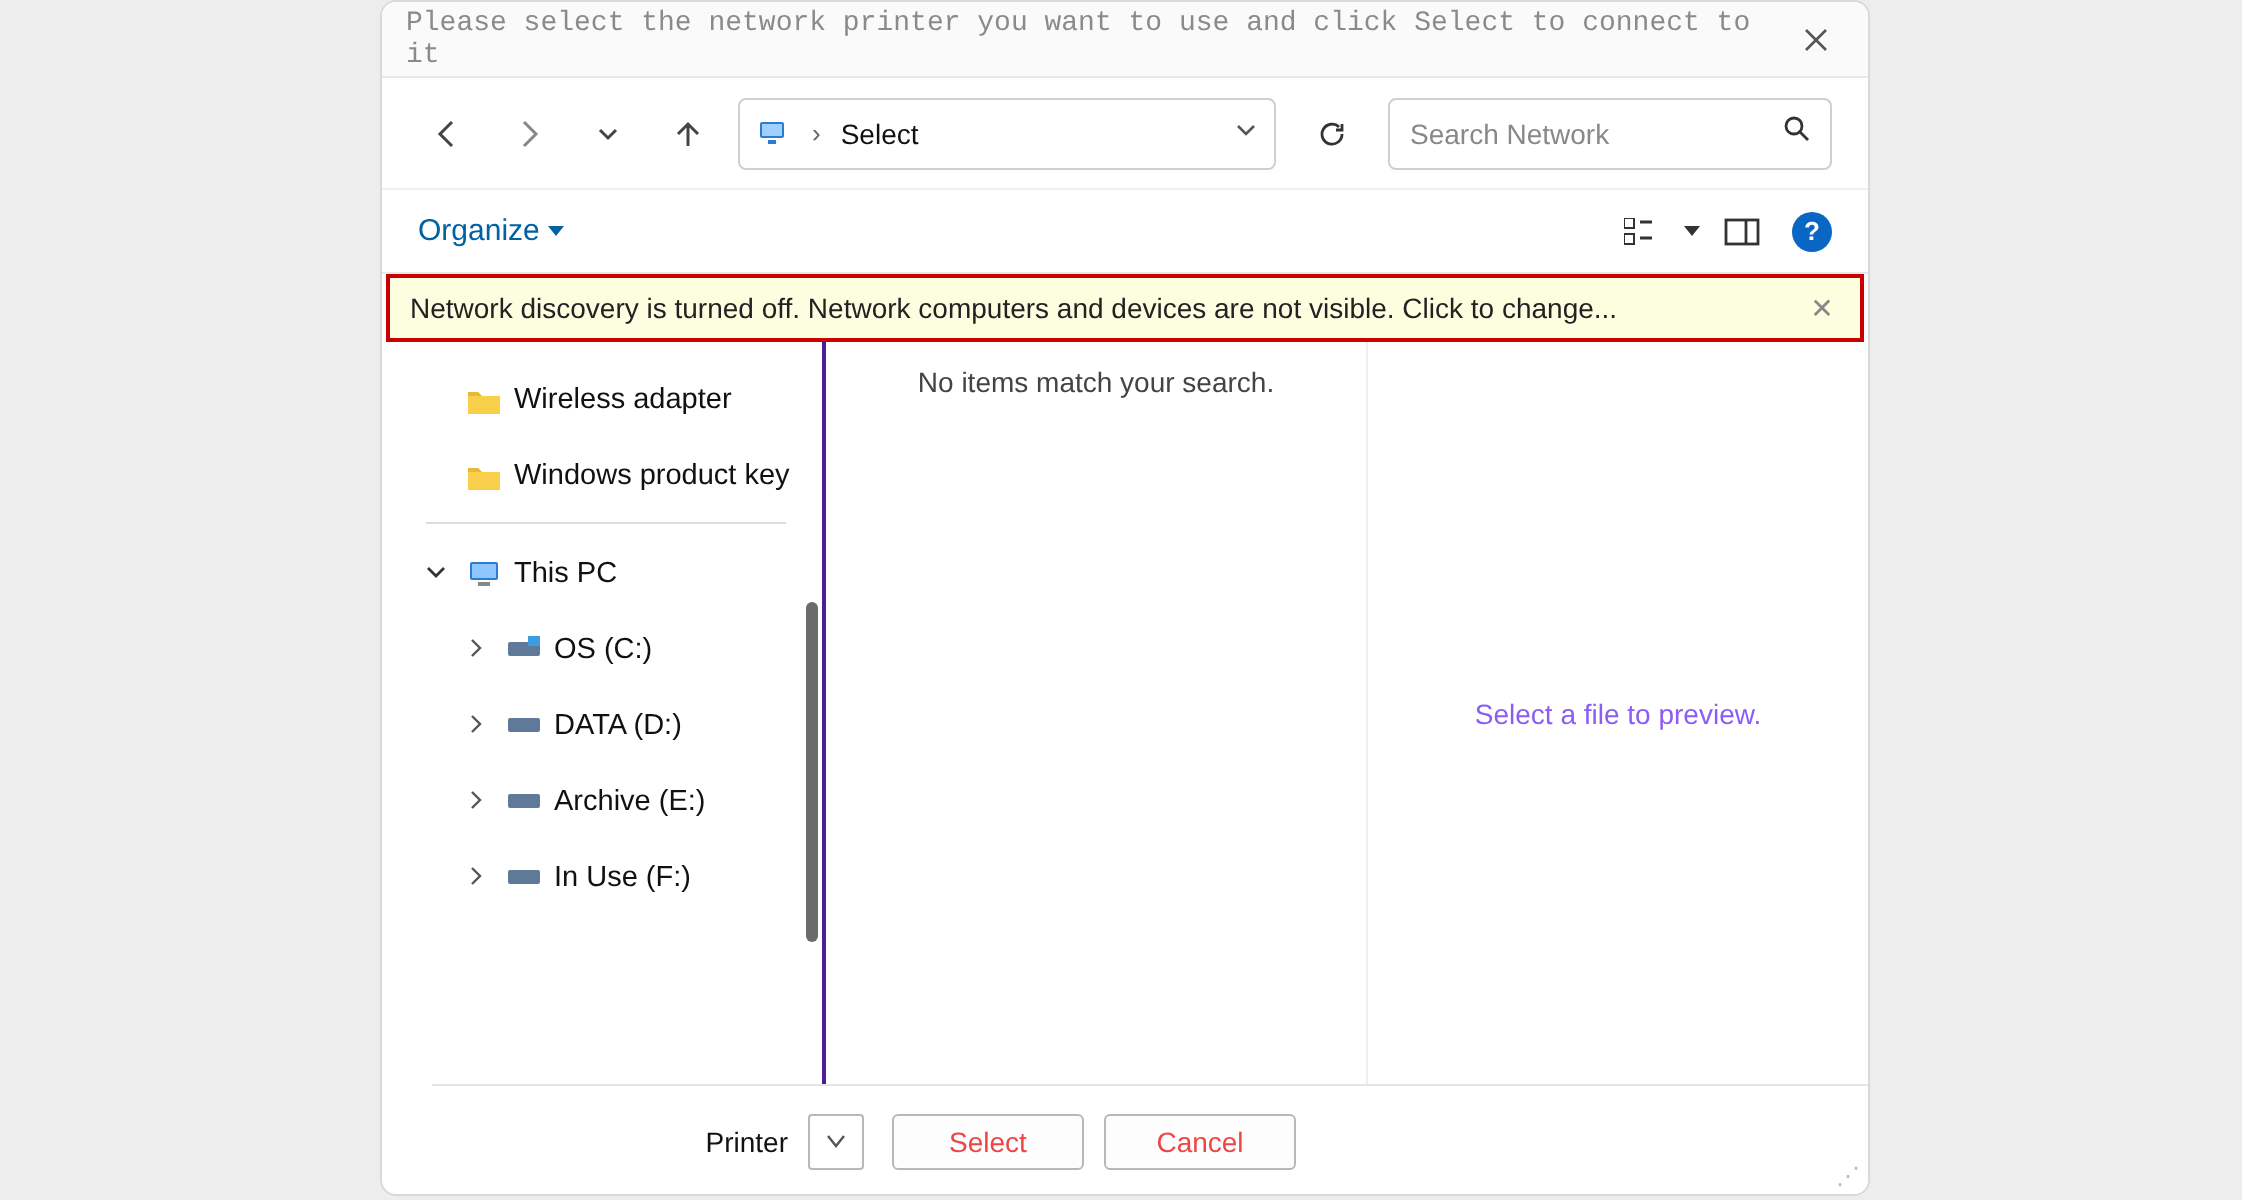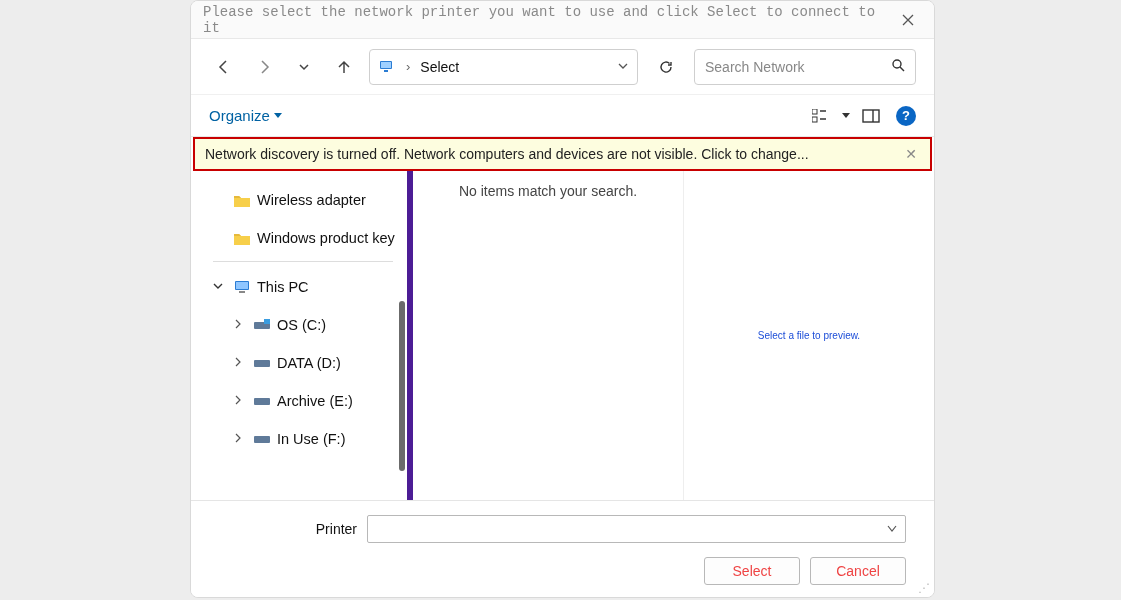--- a/index.html
+++ b/index.html
@@ -49,39 +49,39 @@
   .tb-help { width:20px; height:20px; border-radius:50%; background:#0a66c4; color:#fff; display:flex; align-items:center; justify-content:center; font-size:13px; font-weight:bold; margin-left:10px; }
 
   .info-bar {
     border: 2px solid #c80000; background: #fdfddf; height: 34px;
     display: flex; align-items: center; padding: 0 10px; margin: 0 2px;
   }
   .info-text { flex:1; font-size:14px; color:#222; }
   .info-close { color:#888; font-size:14px; width:18px; text-align:center; cursor:pointer; }
 
   .body-row { flex:1; display:flex; min-height:0; }
-  .nav-pane { width:222px; border-right:6px solid #4c1d95; padding:10px 0 0 22px; overflow:hidden; position:relative; }
+  .nav-pane { width:222px; border-right:2px solid #4c1d95; padding:10px 0 0 22px; overflow:hidden; position:relative; }
   .tree-item { display:flex; align-items:center; gap:6px; font-size:14.5px; color:#111; height:38px; padding-left:20px; cursor:pointer; }
   .tree-item.root { padding-left:0; }
   .tree-item .chev { width:14px; color:#444; font-size:12px; }
   .tree-divider { border-top:1px solid #ddd; margin:4px 0 6px 0; width:180px; }
   .folder-icon { width:18px; height:15px; }
   .drive-icon { width:18px; height:14px; }
   .pc-icon { width:18px; height:14px; }
   .scroll-thumb { position:absolute; right:2px; top:130px; width:6px; height:170px; background:#6b6b6b; border-radius:3px; }
 
   .content-pane { flex:1; display:flex; }
   .list-area { flex:1; border-right:1px solid #eee; display:flex; justify-content:center; padding-top:12px; }
   .empty-text { color:#444; font-size:14px; }
   .preview-area { width:250px; display:flex; align-items:center; justify-content:center; }
-  .preview-text { color:#1d4ed8; font-size:10px; }
+  .preview-text { color:#8b5cf6; font-size:14px; }
 
   .bottom {
-    border-top:1px solid #e5e5e5; padding:14px 28px 12px; background:#fff;
-    display:flex; flex-direction:column; gap:14px;
+    border-top:1px solid #e5e5e5; padding:14px 40px 12px; background:#fff;
+    display:flex; flex-direction:row; gap:14px;margin-left:25px;
   }
   .filechoice { display:flex; align-items:center; gap:10px; }
   .filelabel { width:138px; text-align:right; font-size:14px; color:#111; }
   .filecombo {
     flex:1; height:28px; border:1px solid #b8b8b8; border-radius:2px;
     display:flex; align-items:center; justify-content:flex-end; padding:0 8px;
   }
   .btn-row { display:flex; justify-content:flex-end; gap:10px; }
   .dlg-btn {
     width:96px; height:28px; border:1px solid #b8b8b8; background:#fdfdfd;

